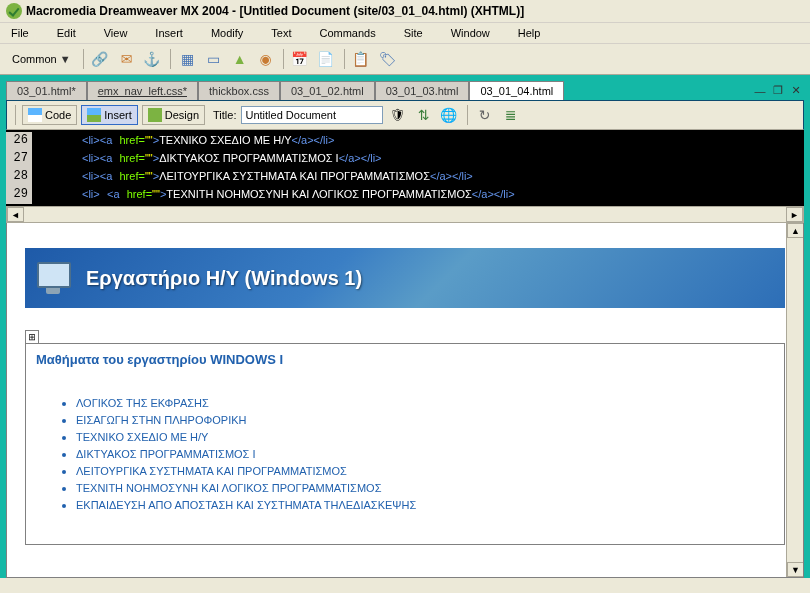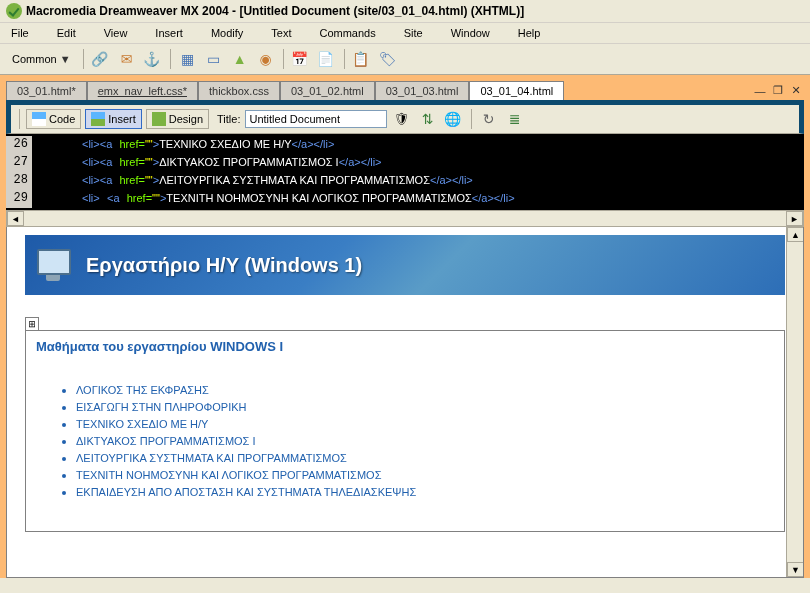--- a/index.html
+++ b/index.html
@@ -8,47 +8,47 @@
 .dw-icon{width:16px;height:16px;background:#7cb342;border-radius:50%;position:relative}
 .dw-icon::before{content:'';position:absolute;left:5px;top:3px;width:4px;height:8px;border:2px solid #2e7d32;border-left:0;border-top:0;transform:rotate(40deg)}
 .titlebar-text{font-weight:bold;font-size:12px}
 .menubar{background:#ece9d8;padding:2px 4px;display:flex;gap:14px;border-bottom:1px solid #d4d0c8}
 .menubar span{padding:2px 7px;cursor:default}
 .toolbar{background:#ece9d8;padding:4px 6px;display:flex;align-items:center;gap:4px;border-bottom:1px solid #aca899}
 .tb-label{padding:2px 6px}
 .tb-arrow{color:#333}
 .tb-sep{width:1px;height:20px;background:#aca899;margin:0 2px}
 .tb-ico{width:22px;height:22px;display:flex;align-items:center;justify-content:center;border:1px solid transparent;font-size:14px}
-.doc-area{background:#fdba74;padding:6px 6px 0;height:calc(100% - 90px);display:flex;flex-direction:column}
+.doc-area{background:#14b8a6;padding:6px 6px 0;height:calc(100% - 90px);display:flex;flex-direction:column}
 .tabs-row{display:flex;align-items:center;justify-content:space-between}
 .doc-tabs{display:flex;gap:0}
 .doc-tab{background:#d4d0c8;border:1px solid #808080;border-bottom:0;padding:3px 10px;color:#333;margin-right:0;font-size:11px}
 .doc-tab.active{background:#fff;color:#000;font-weight:normal}
 .win-ctrls{display:flex;gap:2px}
 .win-btn{width:16px;height:14px;display:flex;align-items:center;justify-content:center;font-size:11px;color:#333}
-.view-toolbar{background:#ece9d8;border:5px solid #0c4a6e;border-bottom:1px solid #aca899;padding:3px 6px;display:flex;align-items:center;gap:4px}
+.view-toolbar{background:#ece9d8;border:1px solid #0c4a6e;border-bottom:1px solid #aca899;padding:3px 6px;display:flex;align-items:center;gap:4px}
 .view-btn{display:flex;align-items:center;gap:3px;padding:2px 5px;border:1px solid #aca899;background:#ece9d8;font-size:11px}
 .view-btn.active{border:1px solid #316ac5;background:#cfd8ef}
 .vb-ico{width:14px;height:14px;display:inline-block}
 .vb-code{background:linear-gradient(#5bb5ff 50%,#fff 50%)}
 .vb-split{background:linear-gradient(#5bb5ff 50%,#7cb342 50%)}
 .vb-design{background:#7cb342}
 .title-input{border:1px solid #7f9db9;padding:2px 4px;width:142px;font-size:11px}
 .code-pane{background:#000;padding:2px 0;overflow:hidden;flex:0 0 auto}
 .gutter-line{display:flex}
 .gutter{background:#d4d0c8;color:#000;width:26px;text-align:right;padding:0 4px;font-family:'Courier New',monospace;font-size:12px;line-height:17px}
 .codeline{font-family:'Courier New',monospace;font-size:12px;line-height:17px;padding-left:50px;white-space:pre}
 .t-blue{color:#6495ed}
 .t-green{color:#7fff00}
 .t-white{color:#fff}
 .t-yel{color:#ff0}
 .hscroll{background:#ece9d8;border:1px solid #aca899;height:17px;display:flex;align-items:center;justify-content:space-between}
 .sc-btn{width:17px;height:15px;background:#ece9d8;border:1px solid #aca899;display:flex;align-items:center;justify-content:center;font-size:9px}
 .design-pane{background:#fff;flex:1;overflow:auto;border:1px solid #808080;border-top:0;position:relative;padding:0}
-.design-inner{padding:8px 18px}
+.design-inner{padding:25px 18px}
 .header-banner{background:linear-gradient(135deg,#1e5aa8 0%,#3a7ec4 40%,#5a9cc7 55%,#2d6eb7 100%);height:60px;display:flex;align-items:center;padding-left:10px;gap:15px;color:#fff}
 .monitor-icon{width:36px;height:32px;position:relative}
 .monitor-icon::before{content:'';position:absolute;width:30px;height:22px;background:#cfe4f5;border:2px solid #4c6f8c;border-radius:2px;top:0;left:2px}
 .monitor-icon::after{content:'';position:absolute;width:14px;height:6px;background:#8da4b5;bottom:0;left:11px;border-radius:0 0 2px 2px}
 .banner-text{font-size:20px;font-weight:bold;text-shadow:1px 1px 2px rgba(0,0,0,.5)}
 .content-box{border:1px solid #808080;margin-top:35px;padding:8px 10px 30px;position:relative}
 .box-handle{position:absolute;left:-1px;top:-14px;width:14px;height:14px;background:#fff;border:1px solid #808080;font-size:9px;display:flex;align-items:center;justify-content:center}
 .section-title{color:#2161AE;font-size:13px;font-weight:bold;margin-bottom:28px}
 .link-list{list-style:disc;padding-left:40px}
 .link-list li{color:#2161AE;font-size:12px;line-height:17px}

